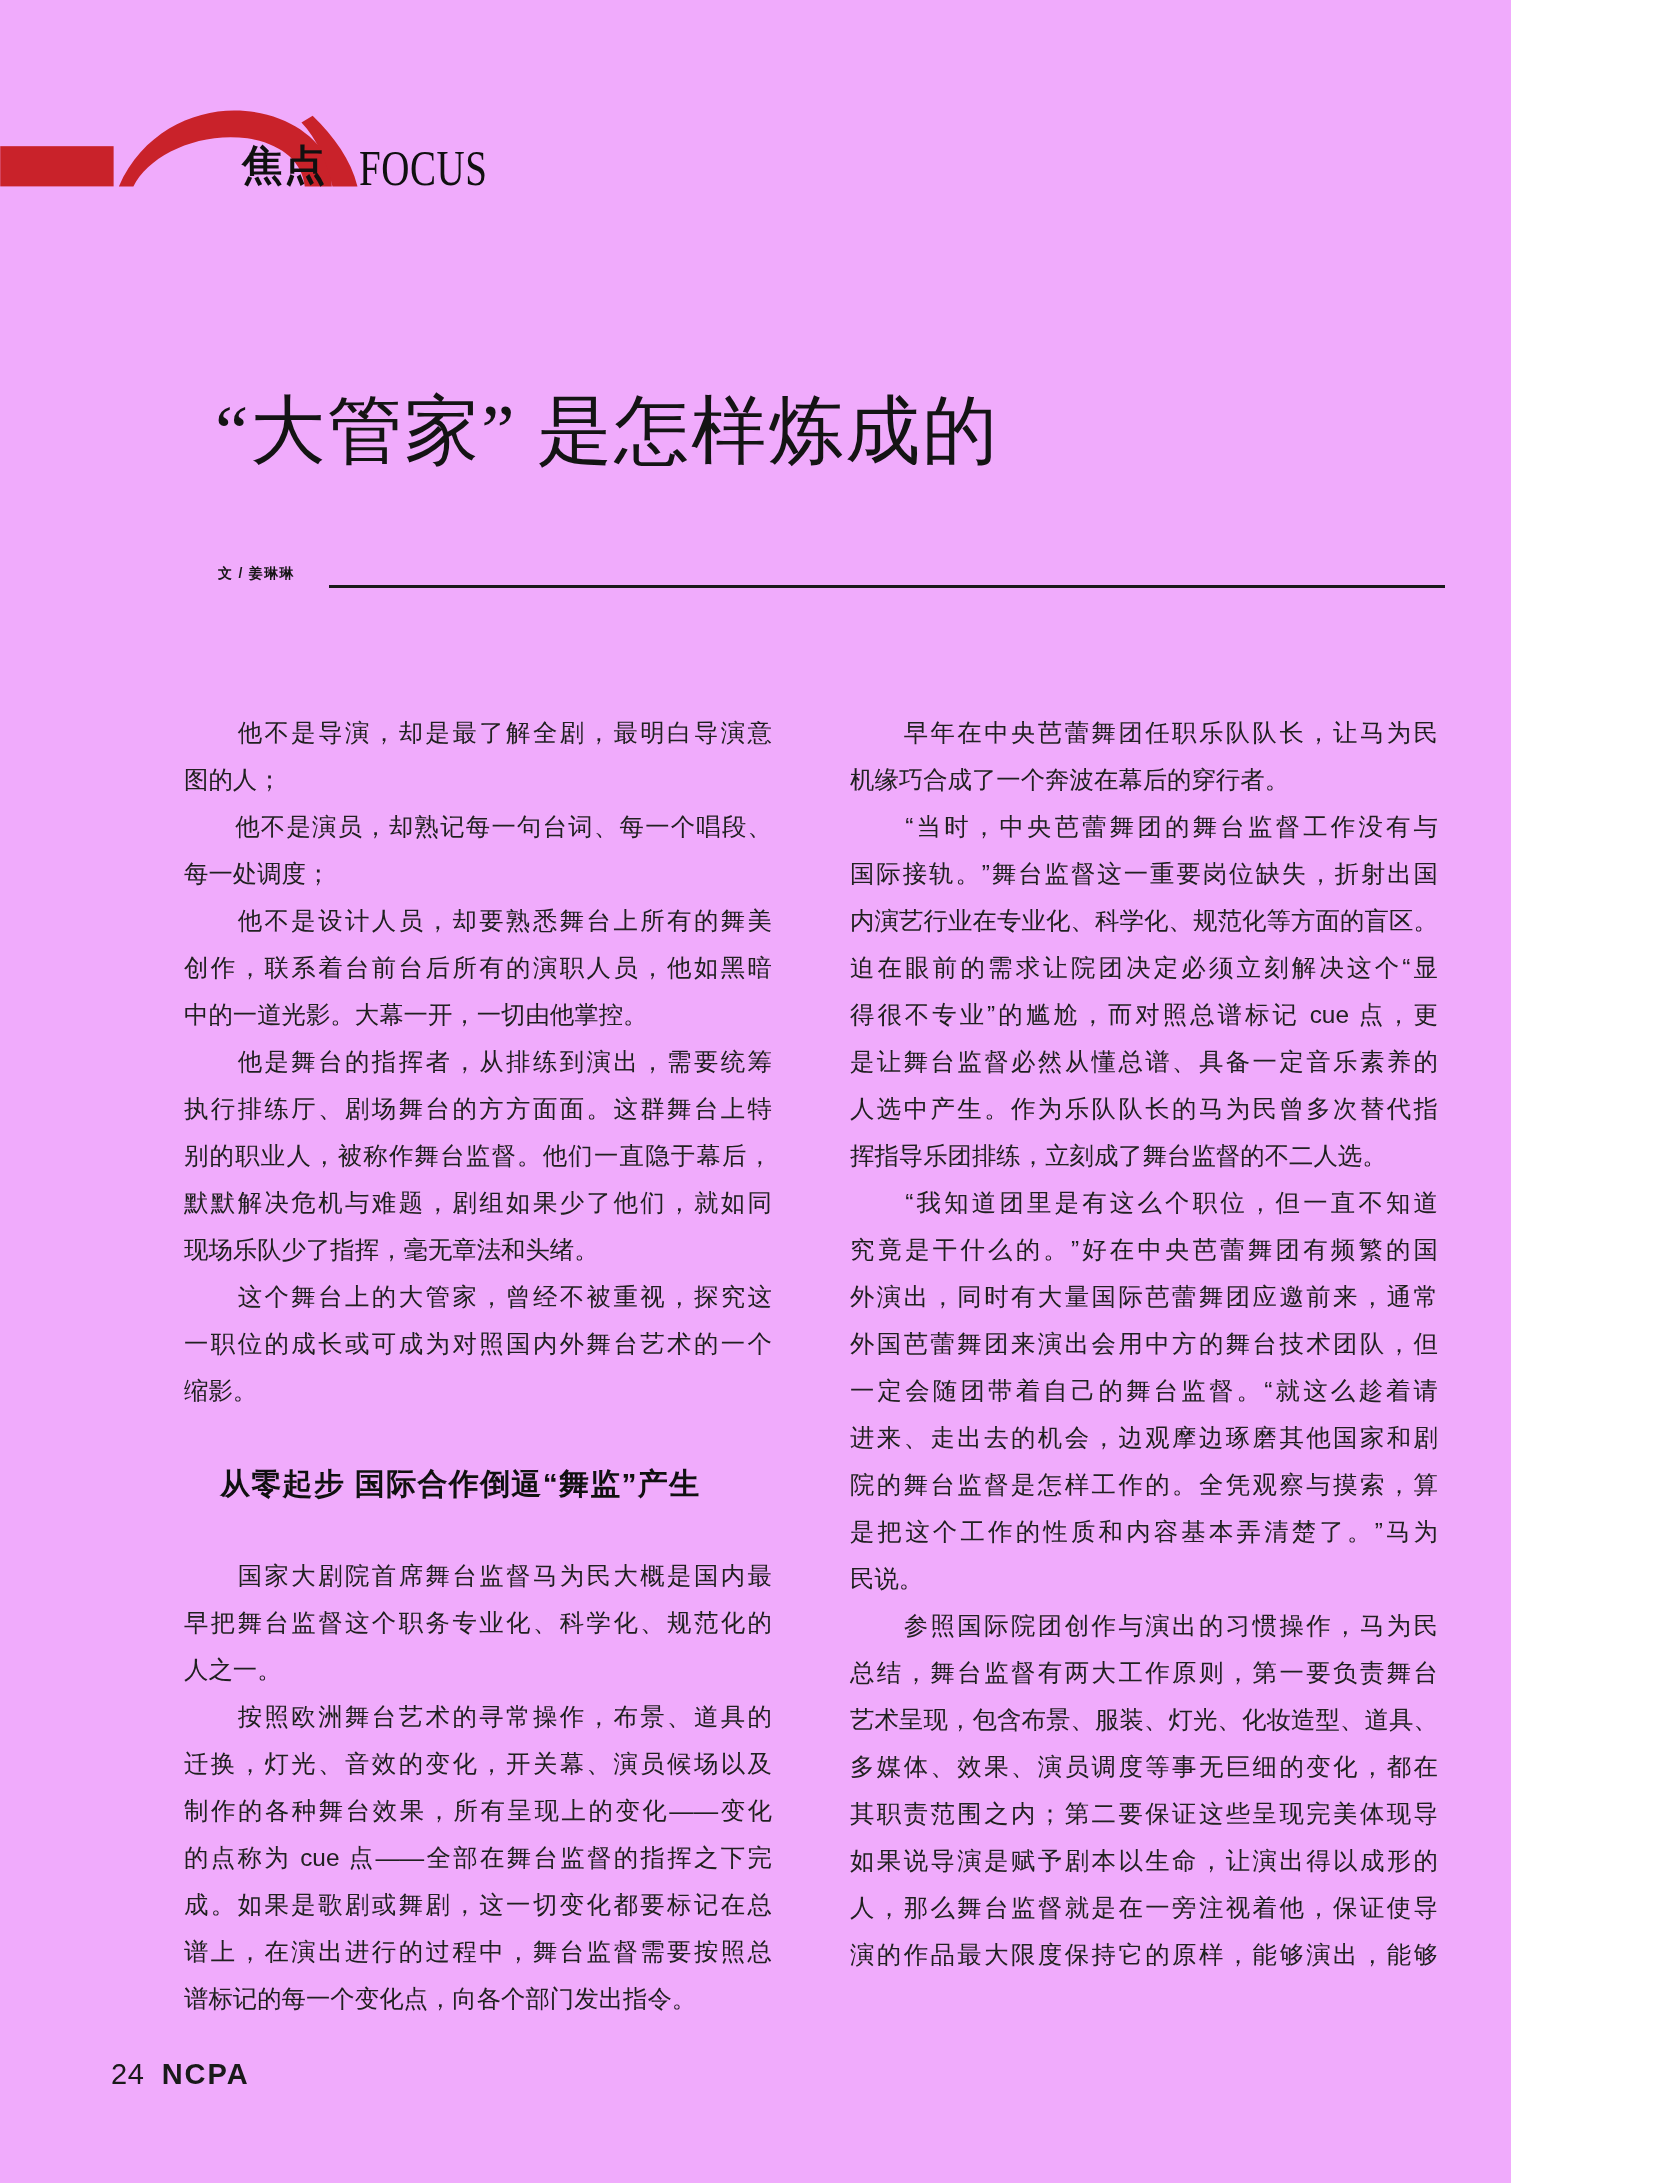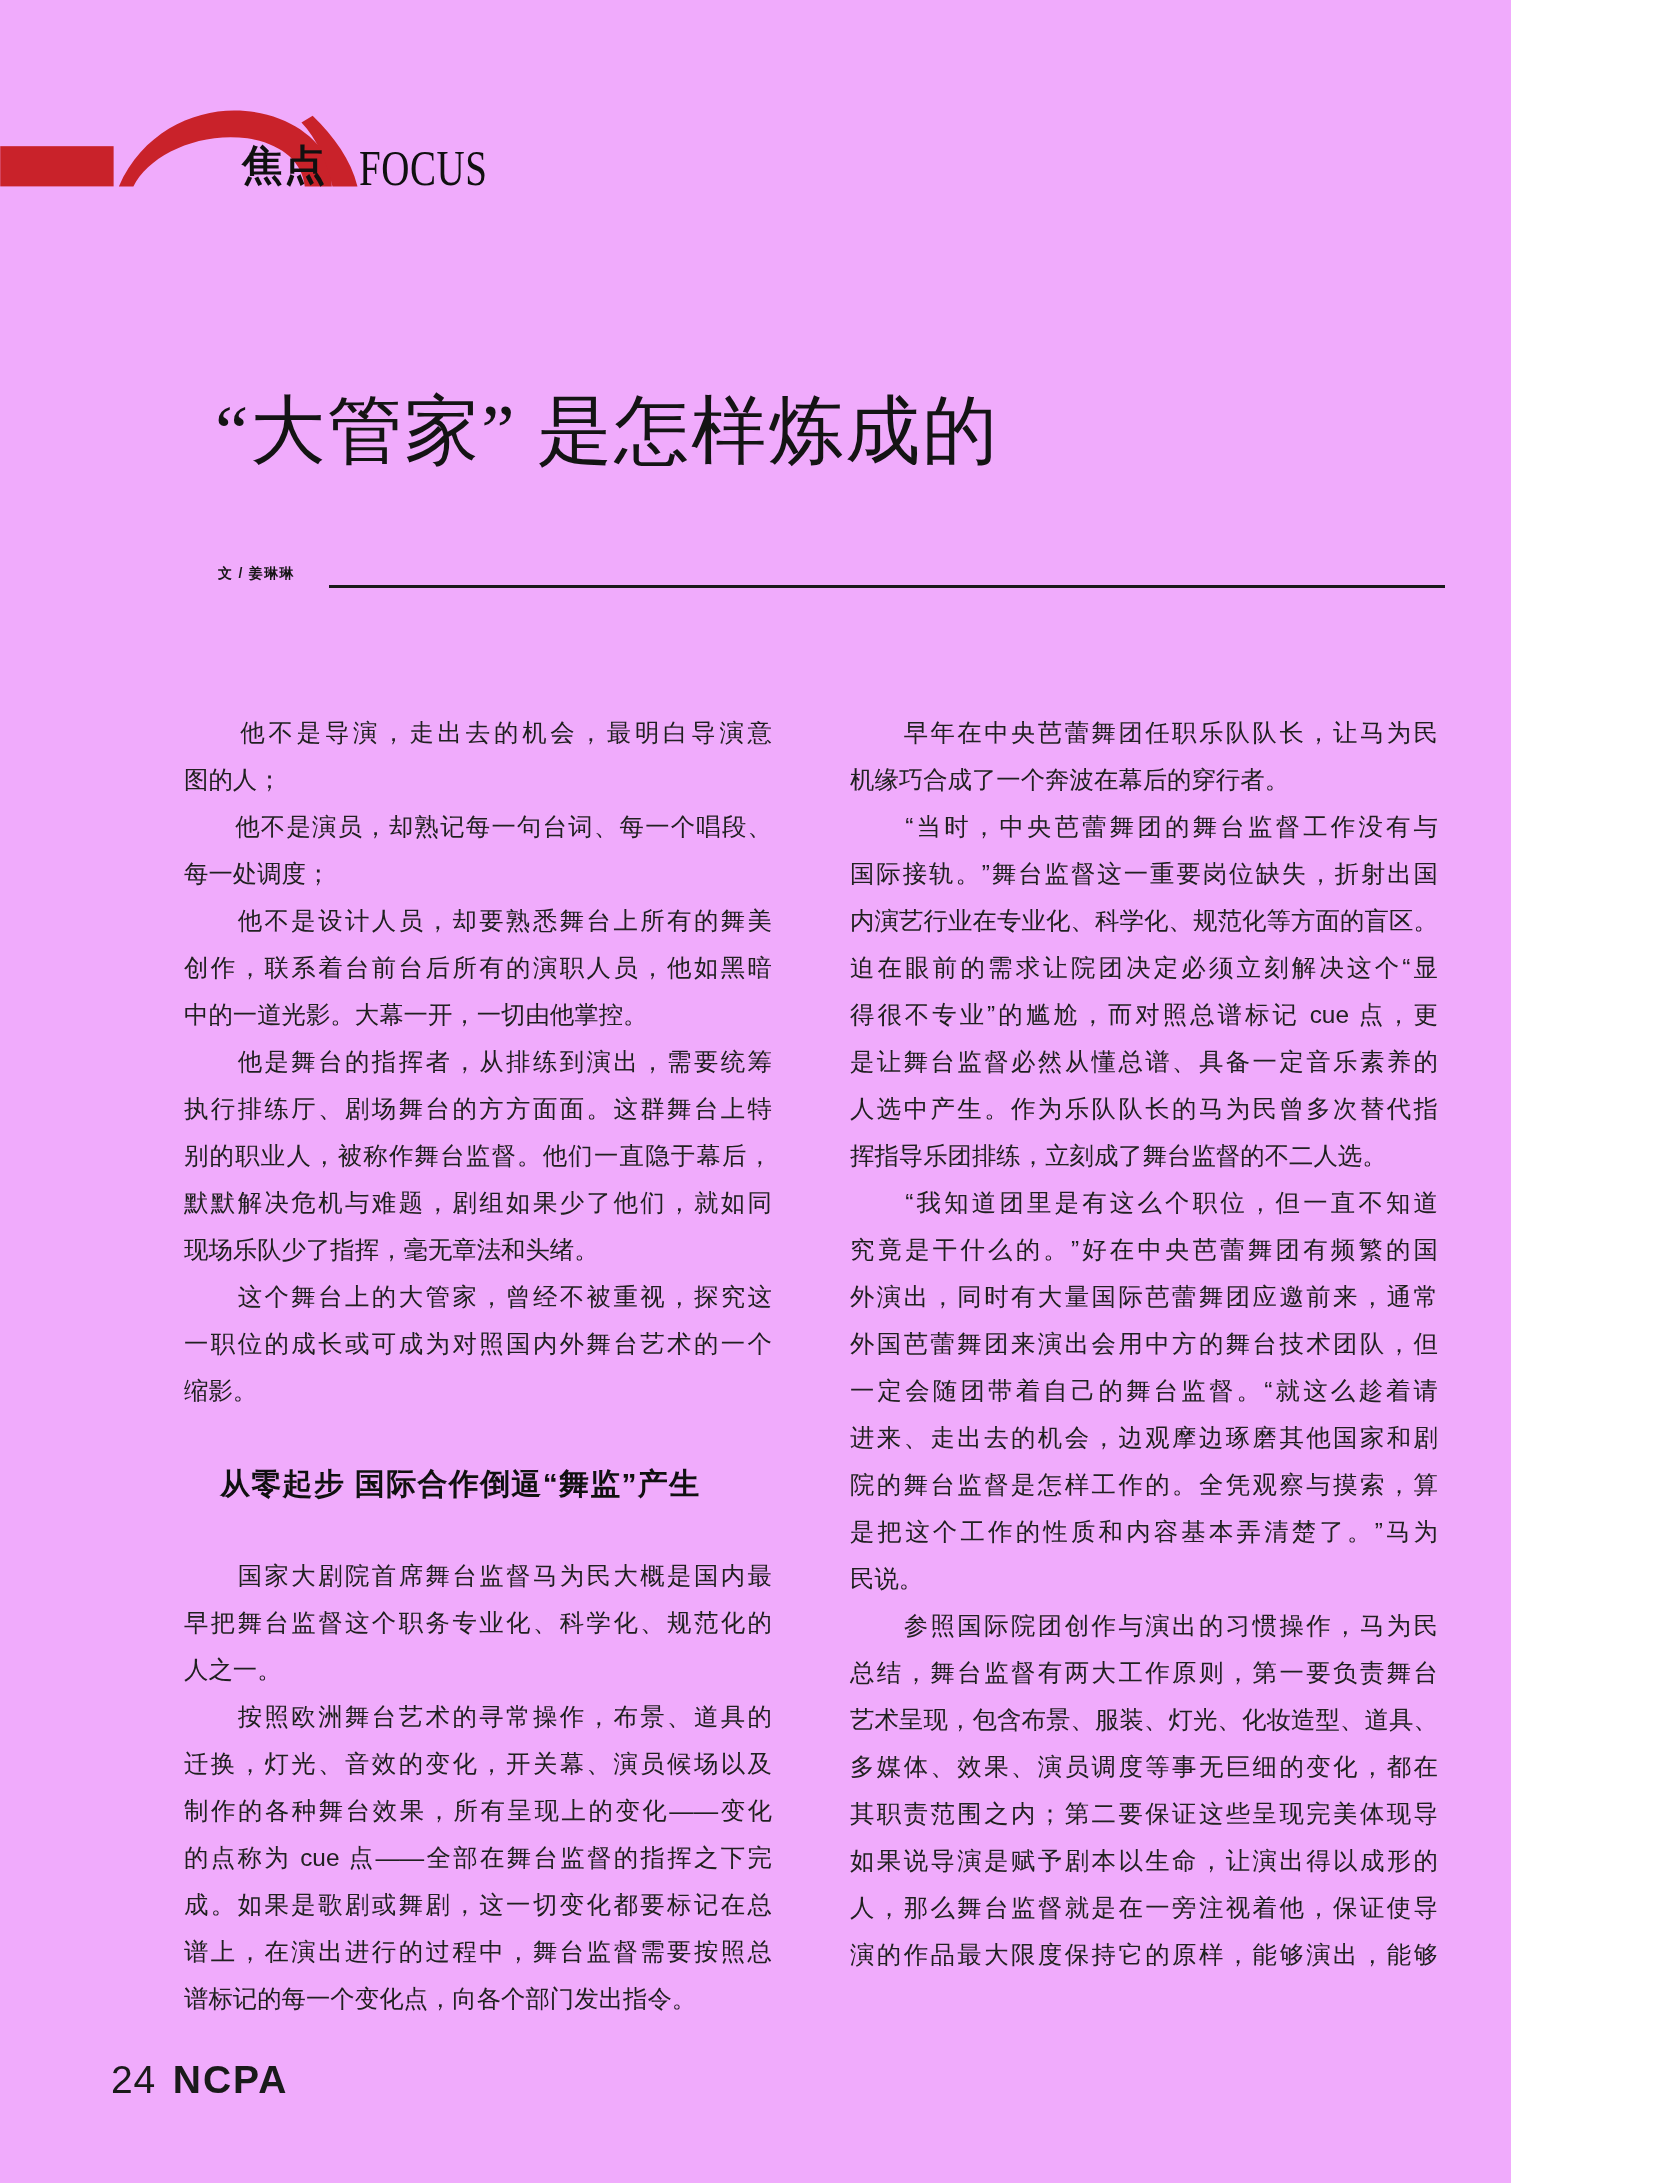--- a/index.html
+++ b/index.html
@@ -43,21 +43,21 @@
   }
   .bl.pend{text-align-last:left;}
   .heading{
     margin:40px 0 39px 36px;height:59px;line-height:59px;
     font-size:30px;font-weight:700;color:#101010;letter-spacing:1.3px;
     text-align:left;text-align-last:left;white-space:nowrap;
   }
   
   .footer{
     position:absolute;left:111px;top:2058px;display:flex;gap:17px;align-items:baseline;
-    font-size:39px;color:#1a1a1a;
+    font-size:29px;color:#1a1a1a;
   }
   .footer .num{font-weight:400;letter-spacing:0.7px;}
   .footer .jrnl{font-weight:600;letter-spacing:2px;}
 </style>
 </head>
 <body>
 
 <div id="page">
 
   <svg class="masthead-svg" width="508" height="87" viewBox="0 0 770 132">
@@ -68,21 +68,21 @@
   </svg>
   <span class="mast-cn">焦点</span>
   <span class="mast-en">FOCUS</span>
 
   <h1 class="title" style="margin:0;">“大管家” 是怎样炼成的</h1>
   <div class="byline">文 / 姜琳琳</div>
   <div class="byline-rule"></div>
 
   <div class="col left">
     <div>
-        <div class="bl">　　他不是导演，走出去的机会，最明白导演意</div>
+        <div class="bl">　　他不是导演，却是最了解全剧，最明白导演意</div>
         <div class="bl pend">图的人；</div>
         <div class="bl">　　他不是演员，却熟记每一句台词、每一个唱段、</div>
         <div class="bl pend">每一处调度；</div>
         <div class="bl">　　他不是设计人员，却要熟悉舞台上所有的舞美</div>
         <div class="bl">创作，联系着台前台后所有的演职人员，他如黑暗</div>
         <div class="bl pend">中的一道光影。大幕一开，一切由他掌控。</div>
         <div class="bl">　　他是舞台的指挥者，从排练到演出，需要统筹</div>
         <div class="bl">执行排练厅、剧场舞台的方方面面。这群舞台上特</div>
         <div class="bl">别的职业人，被称作舞台监督。他们一直隐于幕后，</div>
         <div class="bl">默默解决危机与难题，剧组如果少了他们，就如同</div>

